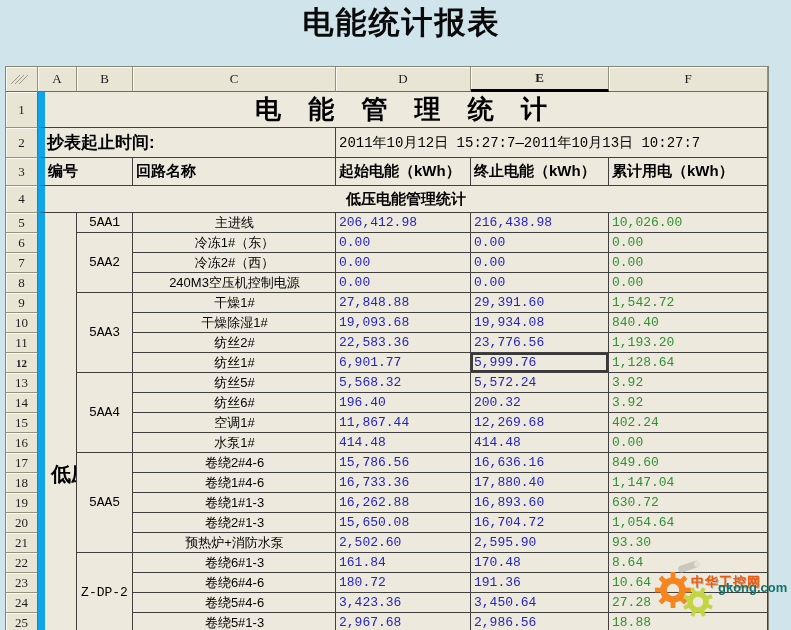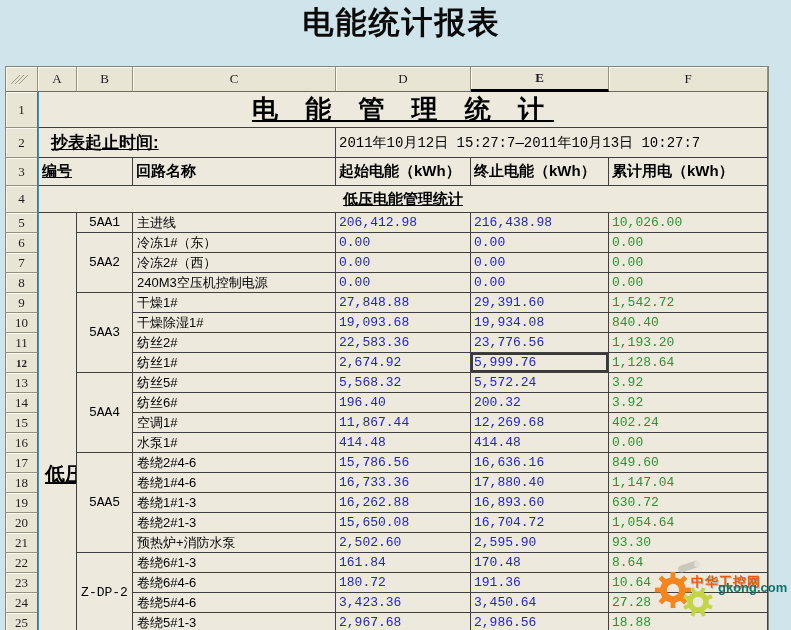--- a/index.html
+++ b/index.html
@@ -33,34 +33,34 @@
   .colhead.sel{ font-weight:bold; border-bottom:3px solid #000; }
   .rowhead.sel{ font-weight:bold; font-size:11px; }
   .corner{ position:relative; }
   
   td.cell{
     background:#edeadd; color:#000;
     border-right:1px solid #404040; border-bottom:1px solid #404040;
     padding:0 3px; overflow:hidden; white-space:nowrap;
     font-size:13px; vertical-align:middle;
   }
-  td.first{ border-left:1px solid #0ea5e9;text-decoration:underline; }
+  td.first{ border-left:7px solid #0ea5e9; }
   tr.r1 td{ height:33px; font-size:26px; font-weight:bold; text-align:center; letter-spacing:10px; }
   tr.r2 td{ height:30px; }
-  tr.r2 td.lbl{ font-size:17px; font-weight:bold; padding-left:12px; }
+  tr.r2 td.lbl{ font-size:17px; font-weight:bold; padding-left:2px; }
   tr.r2 td.val{ font-size:14px; font-family:"Liberation Mono", monospace; }
   tr.r3 td{ height:28px; font-size:15px; font-weight:bold; }
   tr.r4 td{ height:27px; font-size:15px; font-weight:bold; text-align:center; }
   tr.data-row td{ height:20px; line-height:19px; }
   td.group-id{ text-align:center; font-family:"Liberation Mono", monospace; font-size:13px; }
   td.side-label{
     vertical-align:top; text-align:center; font-size:20px; font-weight:bold;
     line-height:23px; word-break:break-all; padding:252px 6px 0 6px;
   }
-  td.name{ padding-left:4px; }
+  td.name{ padding-left:4px;text-align:center; }
   td.num{ font-family:"Liberation Mono", monospace; font-size:13px; }
   td.blue{ color:#2323c3;margin-left:42px; }
   td.green{ color:#2e9032; }
   td.selected-cell{ box-shadow:inset 0 0 0 2px #3a3a3a; }
   
   .watermark{ position:absolute; left:648px; top:558px; width:143px; height:72px; z-index:5; }
   .watermark svg{ position:absolute; }
   .wm-site{
     position:absolute; left:43px; top:15px; font-size:13px; font-weight:bold;
     color:#e8590f; text-shadow:1px 1px 0 #b8b6aa; letter-spacing:1px; white-space:nowrap;
@@ -174,21 +174,21 @@
         <tr class="data-row">
           <th class="rowhead">11</th>
           <td class="cell name">纺丝2#</td>
           <td class="cell num blue">22,583.36</td>
           <td class="cell num blue">23,776.56</td>
           <td class="cell num green">1,193.20</td>
         </tr>
         <tr class="data-row">
           <th class="rowhead sel">12</th>
           <td class="cell name">纺丝1#</td>
-          <td class="cell num blue">2,674.92</td>
+          <td class="cell num blue">6,901.77</td>
           <td class="cell num blue selected-cell">5,999.76</td>
           <td class="cell num green">1,128.64</td>
         </tr>
         <tr class="data-row">
           <th class="rowhead">13</th>
           <td rowspan="4" class="cell group-id">5AA4</td>
           <td class="cell name">纺丝5#</td>
           <td class="cell num blue">5,568.32</td>
           <td class="cell num blue">5,572.24</td>
           <td class="cell num green">3.92</td>

